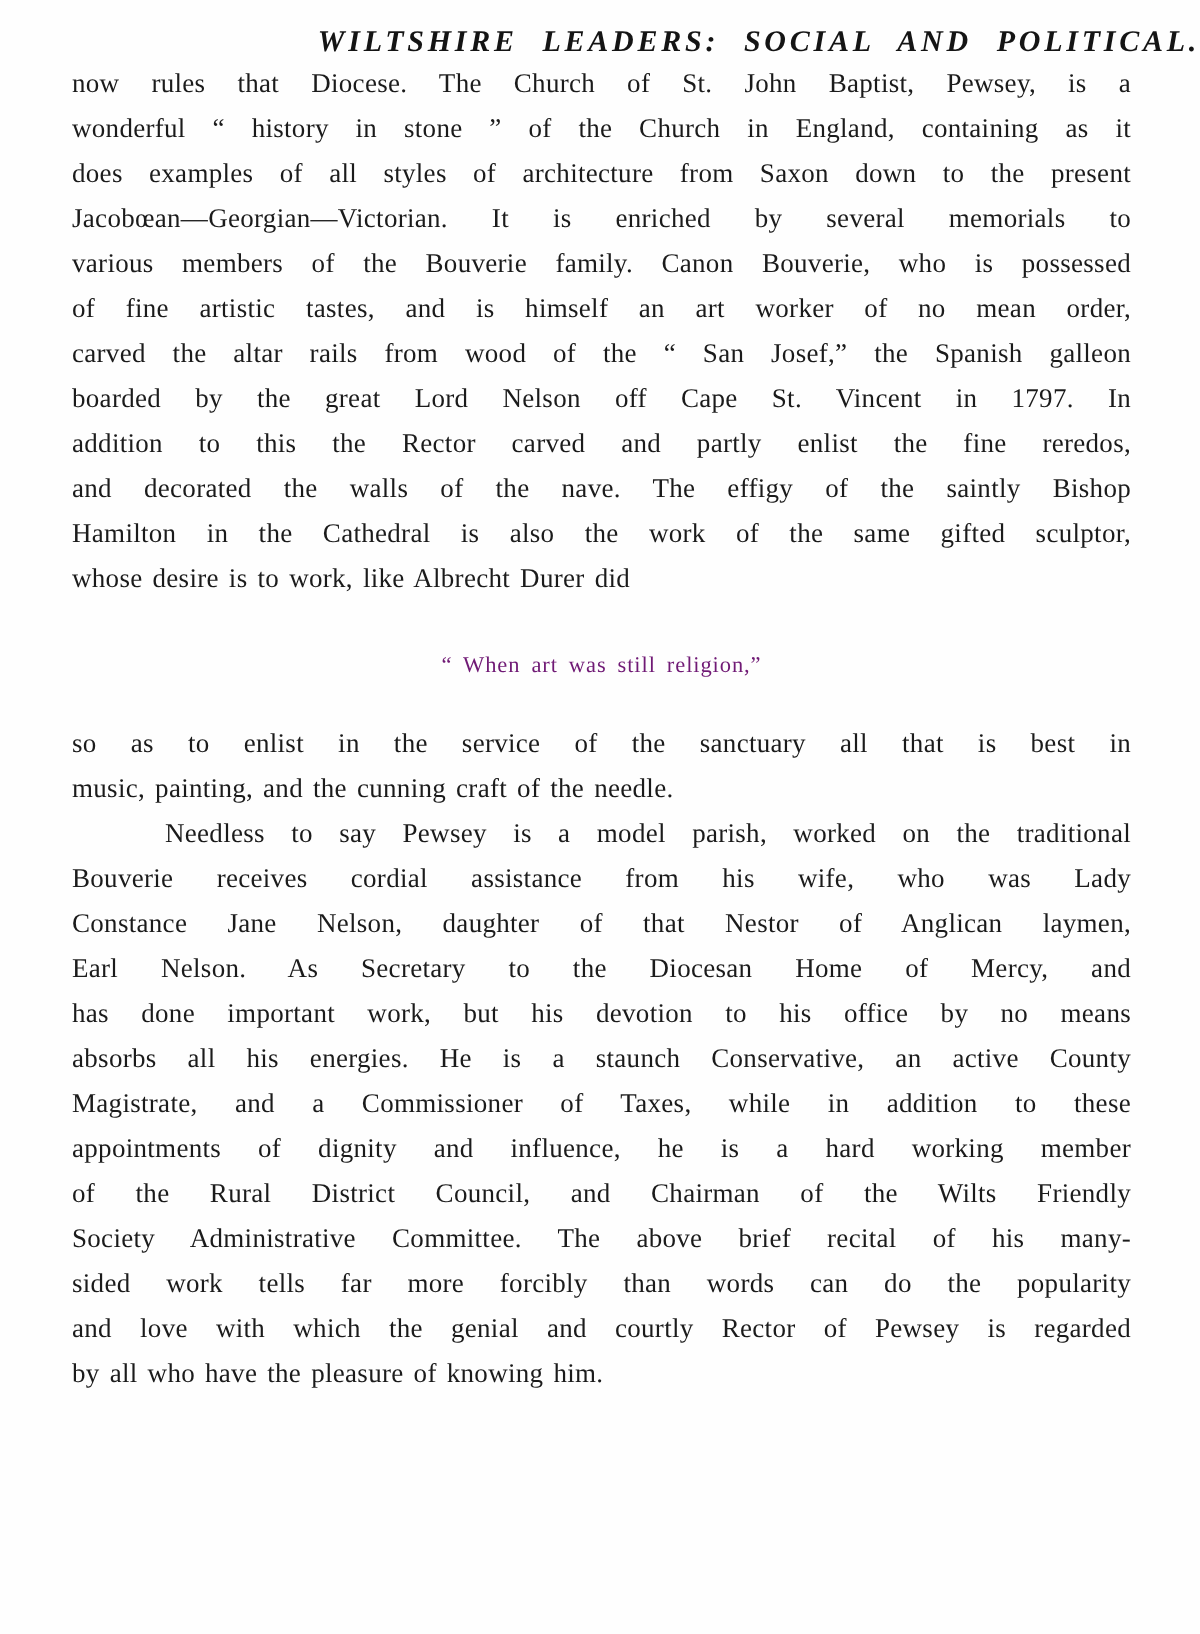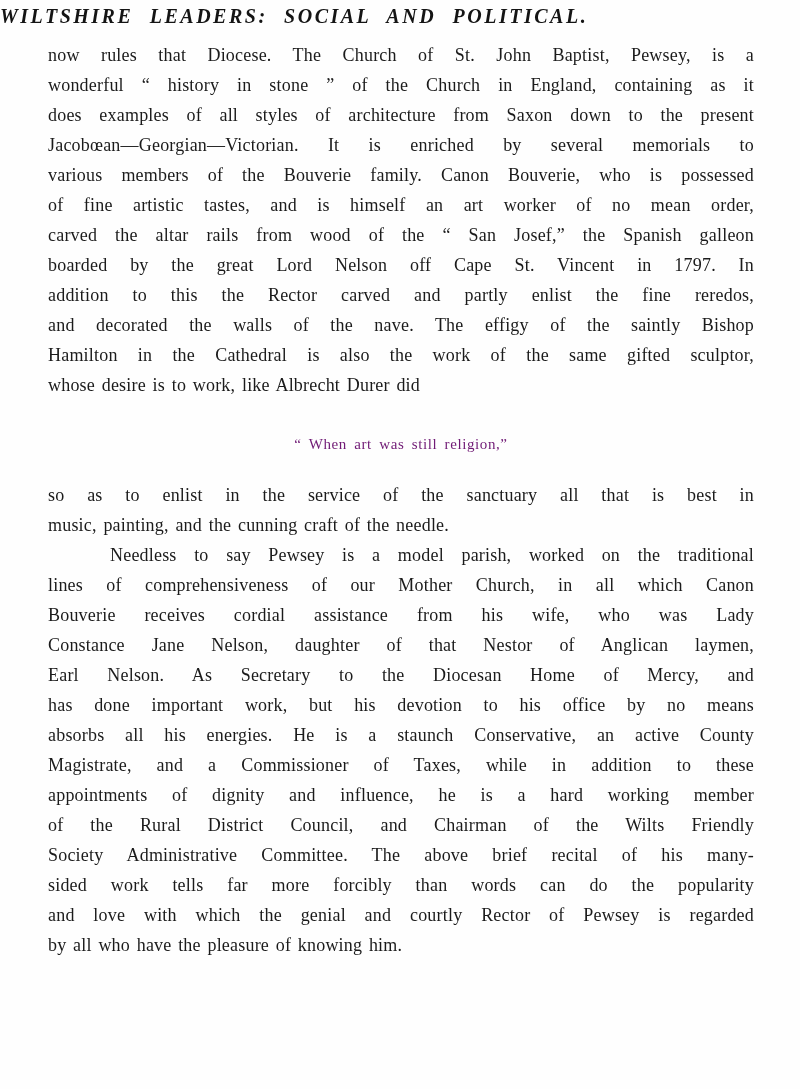--- a/index.html
+++ b/index.html
@@ -11,24 +11,24 @@
     position: relative;
     width: 800px;
     height: 1089px;
     background: #fefefe;
     font-family: "Liberation Serif", "DejaVu Serif", serif;
     color: #1b1b1b;
     overflow: hidden;
   }
   .running-header {
     position: absolute;
-    top: 5px;
+    top: 17px;
     left: 0;
     right: 0;
-    text-align: left;
+    text-align: right;
     font-style: italic;
     font-weight: bold;
     font-size: 20px;
     letter-spacing: 2.5px;
     word-spacing: 9px;
     color: #141414;
   }
   .text-block {
     position: absolute;
     top: 40px;
@@ -86,21 +86,20 @@
         <div class="line">Hamilton in the Cathedral is also the work of the same gifted sculptor,</div>
         <div class="line flush-left">whose desire is to work, like Albrecht Durer did</div>
       </div>
       <div class="quote">“ When art was still religion,”</div>
       <div class="paragraph">
         <div class="line">so as to enlist in the service of the sanctuary all that is best in</div>
         <div class="line flush-left">music, painting, and the cunning craft of the needle.</div>
       </div>
       <div class="paragraph">
         <div class="line indent">Needless to say Pewsey is a model parish, worked on the traditional</div>
-        <div class="line">lines of comprehensiveness of our Mother Church, in all which Canon</div>
         <div class="line">Bouverie receives cordial assistance from his wife, who was Lady</div>
         <div class="line">Constance Jane Nelson, daughter of that Nestor of Anglican laymen,</div>
         <div class="line">Earl Nelson.  As Secretary to the Diocesan Home of Mercy, and</div>
         <div class="line">has done important work, but his devotion to his office by no means</div>
         <div class="line">absorbs all his energies.  He is a staunch Conservative, an active County</div>
         <div class="line">Magistrate, and a Commissioner of Taxes, while in addition to these</div>
         <div class="line">appointments of dignity and influence, he is a hard working member</div>
         <div class="line">of the Rural District Council, and Chairman of the Wilts Friendly</div>
         <div class="line">Society Administrative Committee.  The above brief recital of his many-</div>
         <div class="line">sided work tells far more forcibly than words can do the popularity</div>

